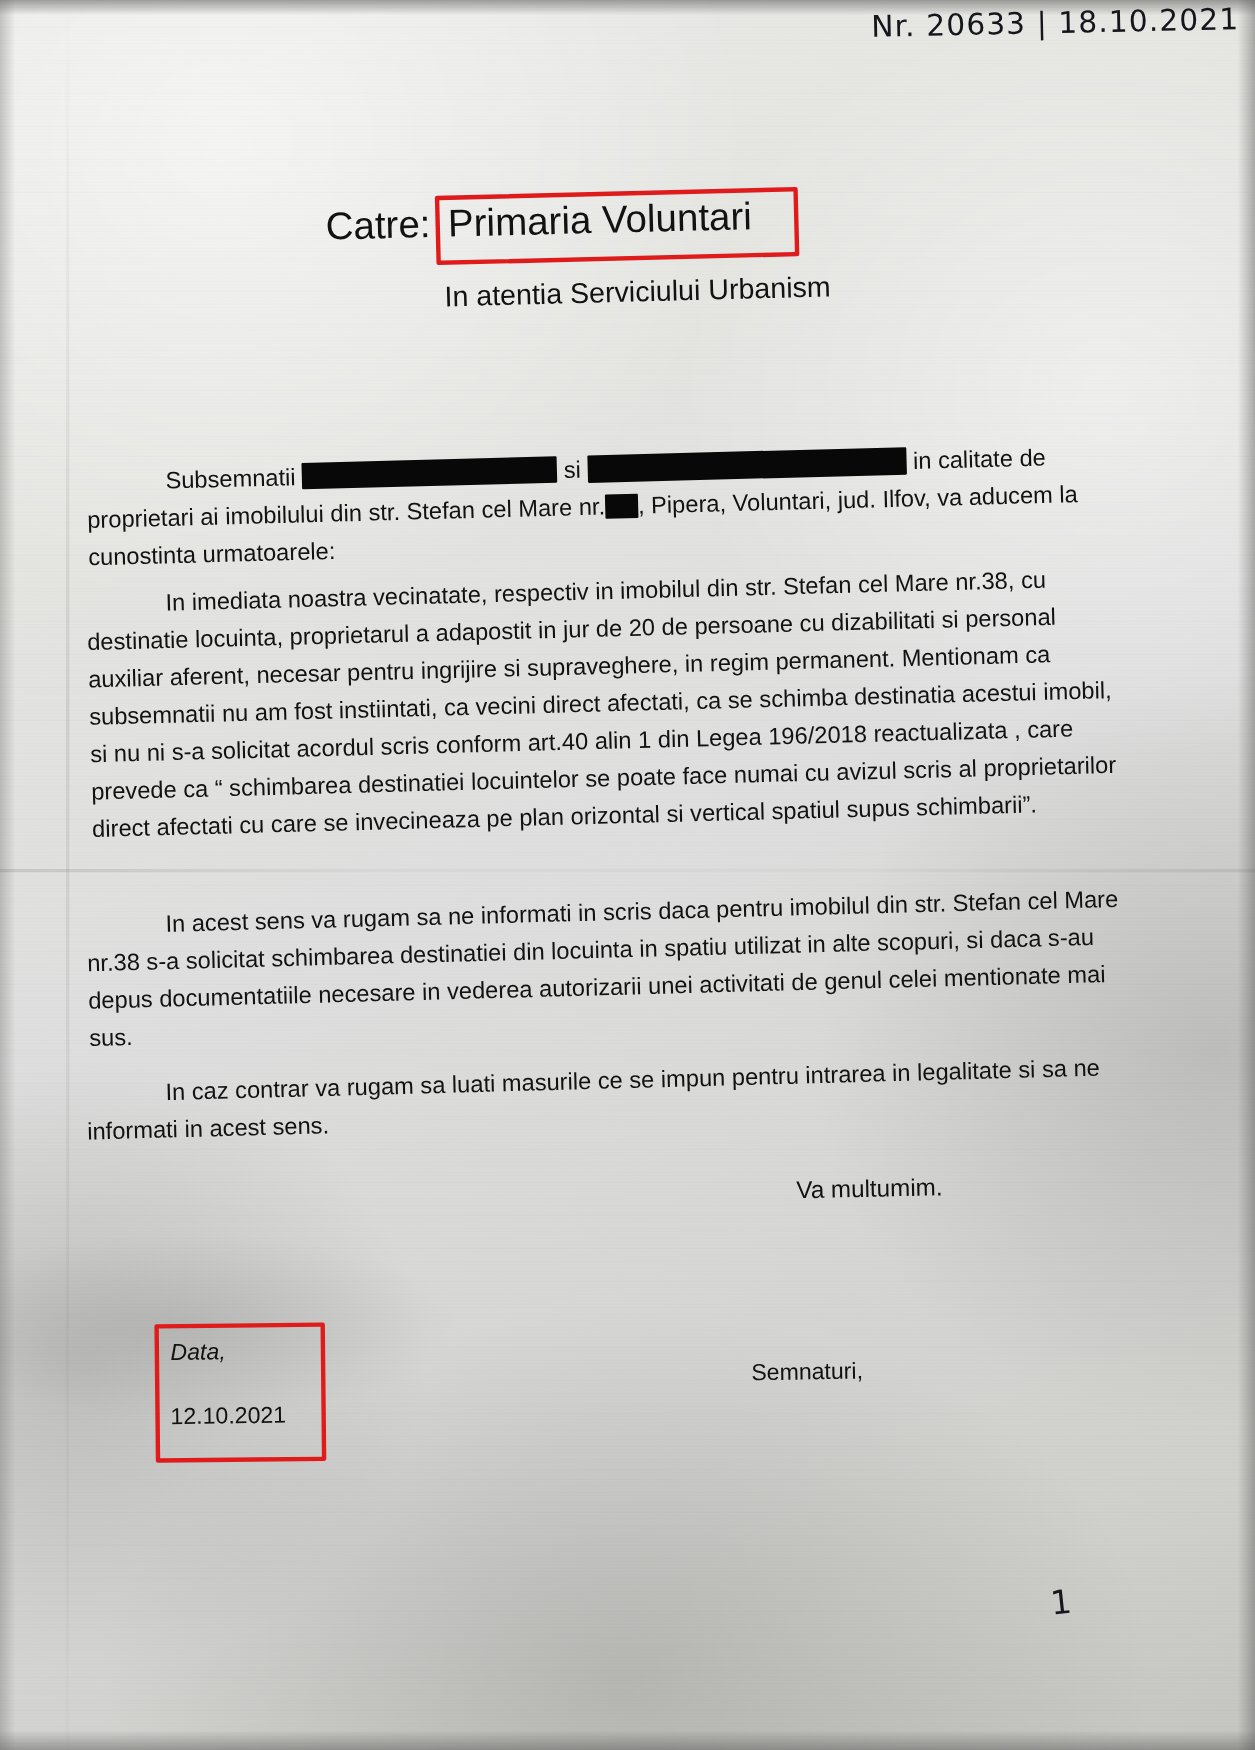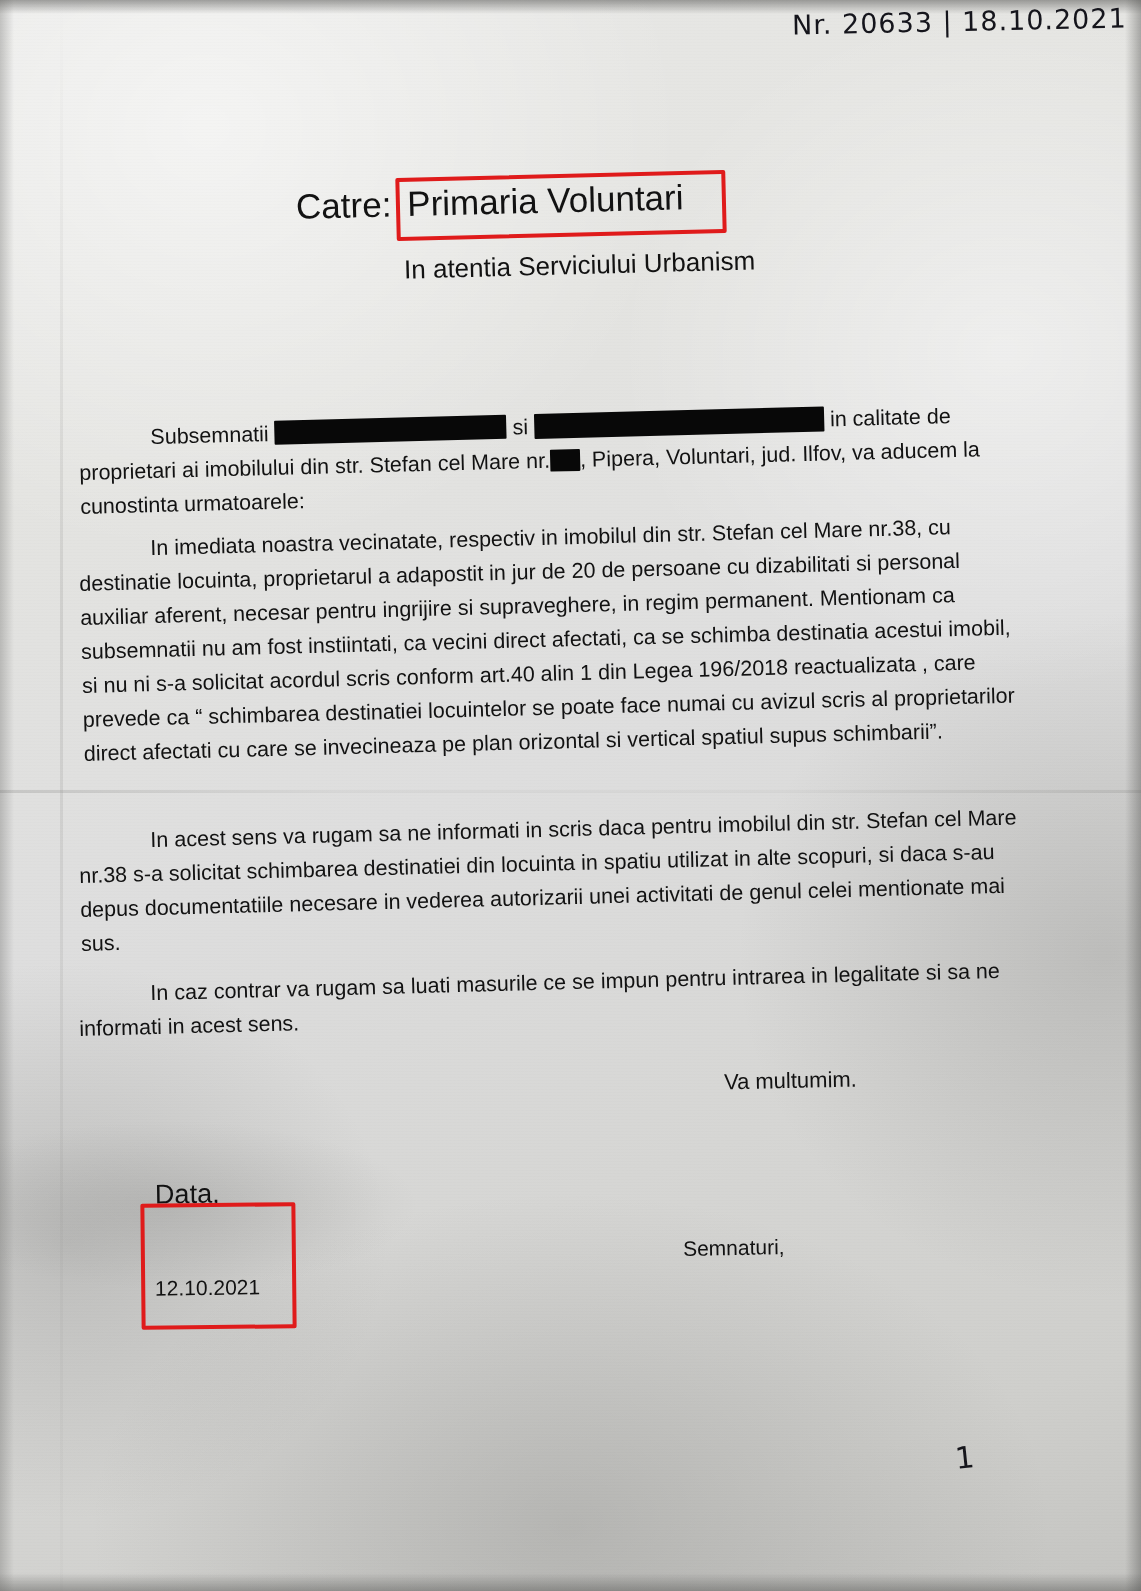--- a/index.html
+++ b/index.html
@@ -125,24 +125,25 @@
   .r-nr { width: 30px; height: 22px; top: -1px; }
 
   .multumim {
     top: 1068px;
     left: 724px;
     font-size: 22px;
     transform: rotate(-1.2deg);
     white-space: nowrap;
   }
   .data-label {
-    top: 1179px;
+    top: 1218px;
     left: 155px;
-    font-size: 27px;
+    font-size: 21px;
     transform: rotate(-0.8deg);
+    font-style: italic;
   }
   .data-value {
     top: 1276px;
     left: 155px;
     font-size: 21px;
     transform: rotate(-0.8deg);
   }
   .semnaturi {
     top: 1236px;
     left: 683px;

